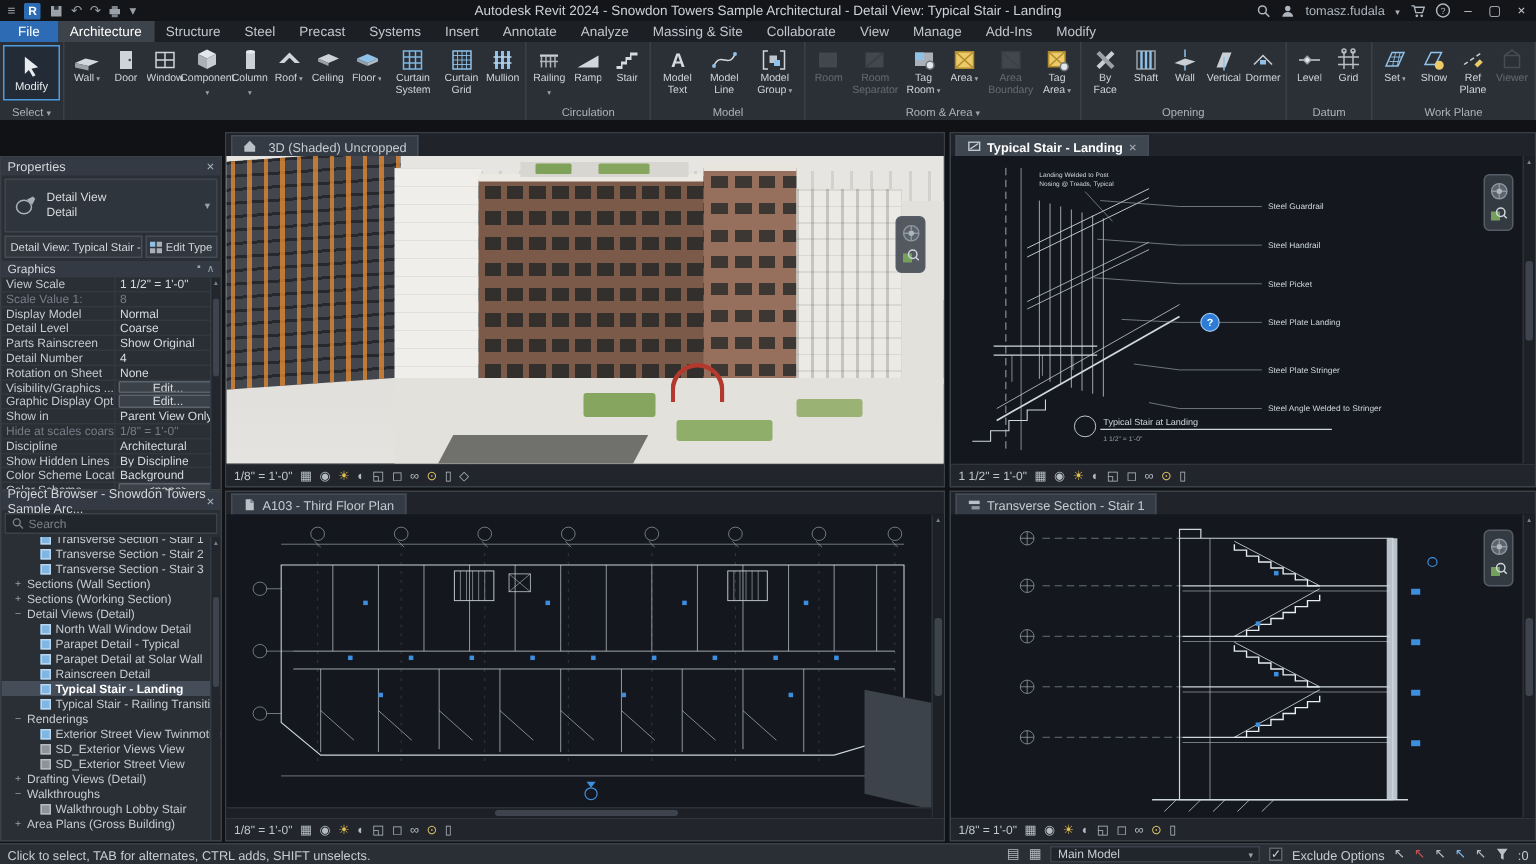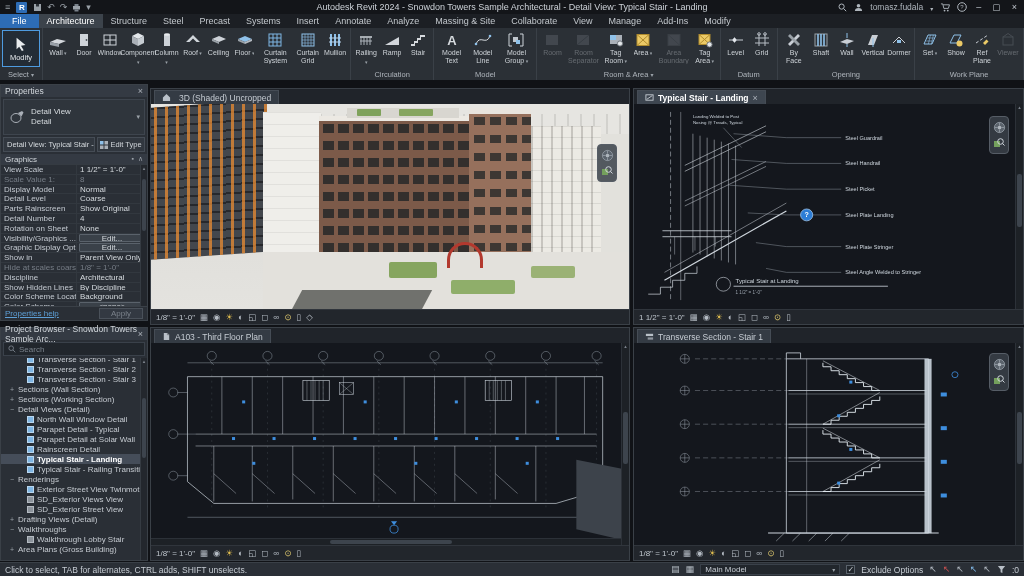--- a/index.html
+++ b/index.html
@@ -430,20 +430,73 @@
         <span>Room &amp; Area</span>
         <span class="caret">▾</span>
       </div>
   </div>
 
   <div class="rgroup">
     <div class="rbtns">
       <div class="rbtn">
           <span class="ric">
             <svg width="18" height="18" viewBox="0 0 18 18">
+              <path d="M3,13 13,3 15,5 5,15z" fill="#c9ced5"></path>
+              <path d="M3,5 5,3 15,13 13,15z" fill="#9aa1a8"></path>
+            </svg>
+          </span>
+          <span class="lbl">By Face</span>
+        </div>
+      <div class="rbtn">
+          <span class="ric">
+            <svg width="18" height="18" viewBox="0 0 18 18">
+              <rect x="3" y="3" width="12" height="12" fill="none" stroke="#9aa1a8"></rect>
+              <path d="M6,3v12 M9,3v12 M12,3v12" stroke="#8fc1e9" stroke-width="1.6" fill="none"></path>
+            </svg>
+          </span>
+          <span class="lbl">Shaft</span>
+        </div>
+      <div class="rbtn">
+          <span class="ric">
+            <svg width="18" height="18" viewBox="0 0 18 18">
+              <path d="M2,11 9,8 16,10 9,13z" fill="#c9ced5"></path>
+              <path d="M9,2v5 M9,13v3" stroke="#8fc1e9" fill="none"></path>
+            </svg>
+          </span>
+          <span class="lbl">Wall</span>
+        </div>
+      <div class="rbtn">
+          <span class="ric">
+            <svg width="18" height="18" viewBox="0 0 18 18">
+              <path d="M4,14 8,4 14,4 10,14z" fill="#c9ced5"></path>
+              <path d="M9,16 9,7" stroke="#8fc1e9" fill="none"></path>
+            </svg>
+          </span>
+          <span class="lbl">Vertical</span>
+        </div>
+      <div class="rbtn">
+          <span class="ric">
+            <svg width="18" height="18" viewBox="0 0 18 18">
+              <path d="M3,12 9,6 15,12" fill="none" stroke="#c9ced5"></path>
+              <rect x="7" y="9" width="4" height="3" fill="#8fc1e9"></rect>
+            </svg>
+          </span>
+          <span class="lbl">Dormer</span>
+        </div>
+    </div>
+    <div class="rlabel">
+        <span>Opening</span>
+      </div>
+  </div>
+
+  <div class="rgroup">
+    <div class="rbtns">
+      <div class="rbtn">
+          <span class="ric">
+            <svg width="18" height="18" viewBox="0 0 18 18">
               <path d="M2,9 H16" stroke="#c9ced5" fill="none"></path>
               <path d="M5,9 l2.5,-2.5 2.5,2.5 -2.5,2.5z" fill="#e4e7ea" stroke="#9aa1a8"></path>
             </svg>
           </span>
           <span class="lbl">Level</span>
         </div>
       <div class="rbtn">
           <span class="ric">
             <svg width="18" height="18" viewBox="0 0 18 18">
               <path d="M6,3 v12 M12,3 v12 M2,7 h14 M2,12 h14" stroke="#b8bec5" fill="none"></path>
@@ -454,73 +507,20 @@
           <span class="lbl">Grid</span>
         </div>
     </div>
     <div class="rlabel">
         <span>Datum</span>
       </div>
   </div>
 
   <div class="rgroup">
     <div class="rbtns">
-      <div class="rbtn">
-          <span class="ric">
-            <svg width="18" height="18" viewBox="0 0 18 18">
-              <path d="M3,13 13,3 15,5 5,15z" fill="#c9ced5"></path>
-              <path d="M3,5 5,3 15,13 13,15z" fill="#9aa1a8"></path>
-            </svg>
-          </span>
-          <span class="lbl">By Face</span>
-        </div>
-      <div class="rbtn">
-          <span class="ric">
-            <svg width="18" height="18" viewBox="0 0 18 18">
-              <rect x="3" y="3" width="12" height="12" fill="none" stroke="#9aa1a8"></rect>
-              <path d="M6,3v12 M9,3v12 M12,3v12" stroke="#8fc1e9" stroke-width="1.6" fill="none"></path>
-            </svg>
-          </span>
-          <span class="lbl">Shaft</span>
-        </div>
-      <div class="rbtn">
-          <span class="ric">
-            <svg width="18" height="18" viewBox="0 0 18 18">
-              <path d="M2,11 9,8 16,10 9,13z" fill="#c9ced5"></path>
-              <path d="M9,2v5 M9,13v3" stroke="#8fc1e9" fill="none"></path>
-            </svg>
-          </span>
-          <span class="lbl">Wall</span>
-        </div>
-      <div class="rbtn">
-          <span class="ric">
-            <svg width="18" height="18" viewBox="0 0 18 18">
-              <path d="M4,14 8,4 14,4 10,14z" fill="#c9ced5"></path>
-              <path d="M9,16 9,7" stroke="#8fc1e9" fill="none"></path>
-            </svg>
-          </span>
-          <span class="lbl">Vertical</span>
-        </div>
-      <div class="rbtn">
-          <span class="ric">
-            <svg width="18" height="18" viewBox="0 0 18 18">
-              <path d="M3,12 9,6 15,12" fill="none" stroke="#c9ced5"></path>
-              <rect x="7" y="9" width="4" height="3" fill="#8fc1e9"></rect>
-            </svg>
-          </span>
-          <span class="lbl">Dormer</span>
-        </div>
-    </div>
-    <div class="rlabel">
-        <span>Opening</span>
-      </div>
-  </div>
-
-  <div class="rgroup">
-    <div class="rbtns">
       <div class="rbtn drop">
           <span class="ric">
             <svg width="18" height="18" viewBox="0 0 18 18">
               <path d="M3,13 7,4 15,4 11,13z" fill="none" stroke="#8fc1e9"></path>
               <path d="M5.2,10 h7.2 M6.4,7 h7.2 M9.4,4 7.4,13 M12.4,4 10.4,13" stroke="#8fc1e9" stroke-width=".6" fill="none"></path>
             </svg>
           </span>
           <span class="lbl">Set</span>
         </div>
       <div class="rbtn">
@@ -550,21 +550,21 @@
           </span>
           <span class="lbl">Viewer</span>
         </div>
     </div>
     <div class="rlabel">
         <span>Work Plane</span>
       </div>
   </div>
 </div>
 
-<div class="panel" style="left:0;top:84px;width:148px;height:237px;">
+<div class="panel" style="left:0;top:104px;width:148px;height:237px;">
   <div class="phead">
       <span>Properties</span>
       <span class="x">×</span>
     </div>
   <div class="typebox">
     <span>
         <svg width="18" height="18" viewBox="0 0 18 18">
           <ellipse cx="8" cy="10" rx="5" ry="4.5" fill="none" stroke="#aab0b8"></ellipse>
           <path d="M10,5 l4,-2 1.5,1.5 -2,4z" fill="#aab0b8"></path>
         </svg>

